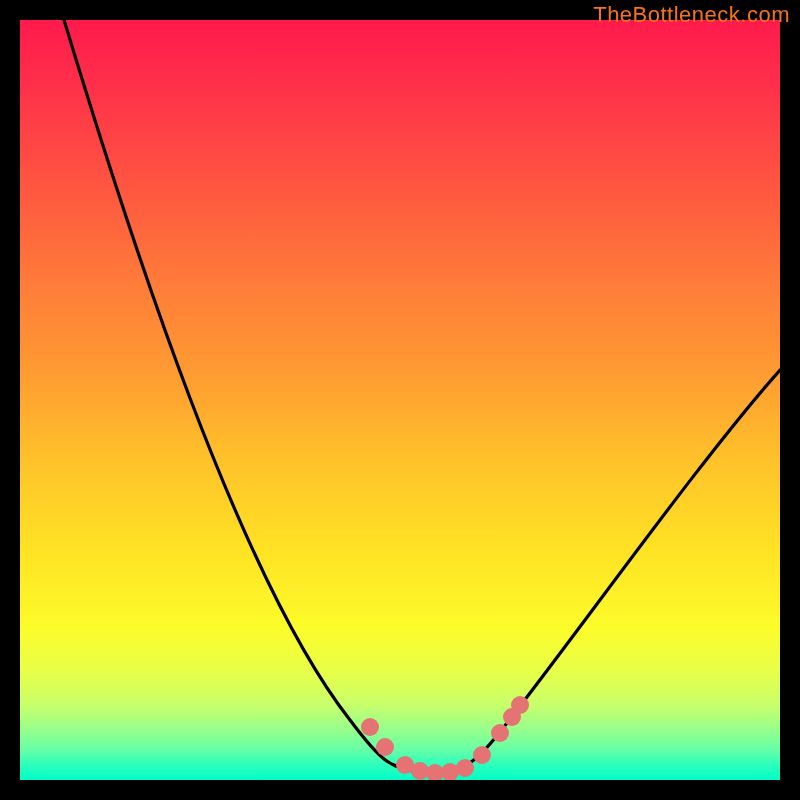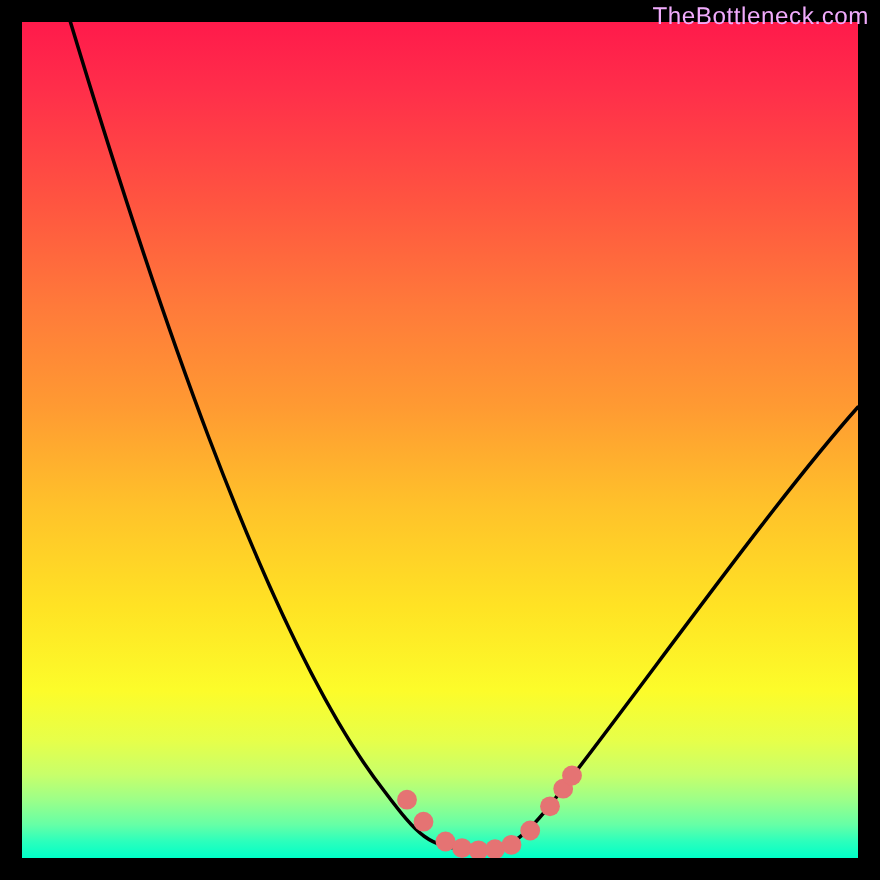--- a/index.html
+++ b/index.html
@@ -43,21 +43,21 @@
   svg.curve {
     position: absolute;
     inset: 0;
     width: 760px;
     height: 760px;
   }
   .watermark {
     position: absolute;
     top: 2px;
     right: 10px;
-    color: #f0abfc;
+    color: #f97316;
     font-size: 22px;
     letter-spacing: 0.5px;
     user-select: none;
     pointer-events: none;
   }
 </style>
 </head>
 <body>
 
 <div class="frame">

